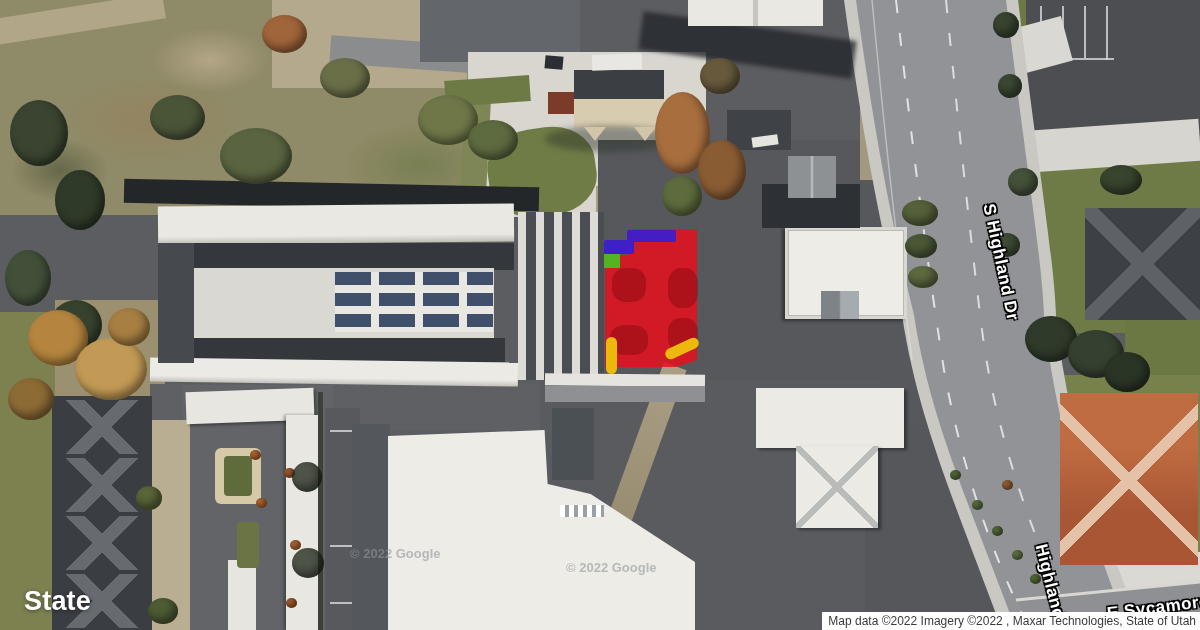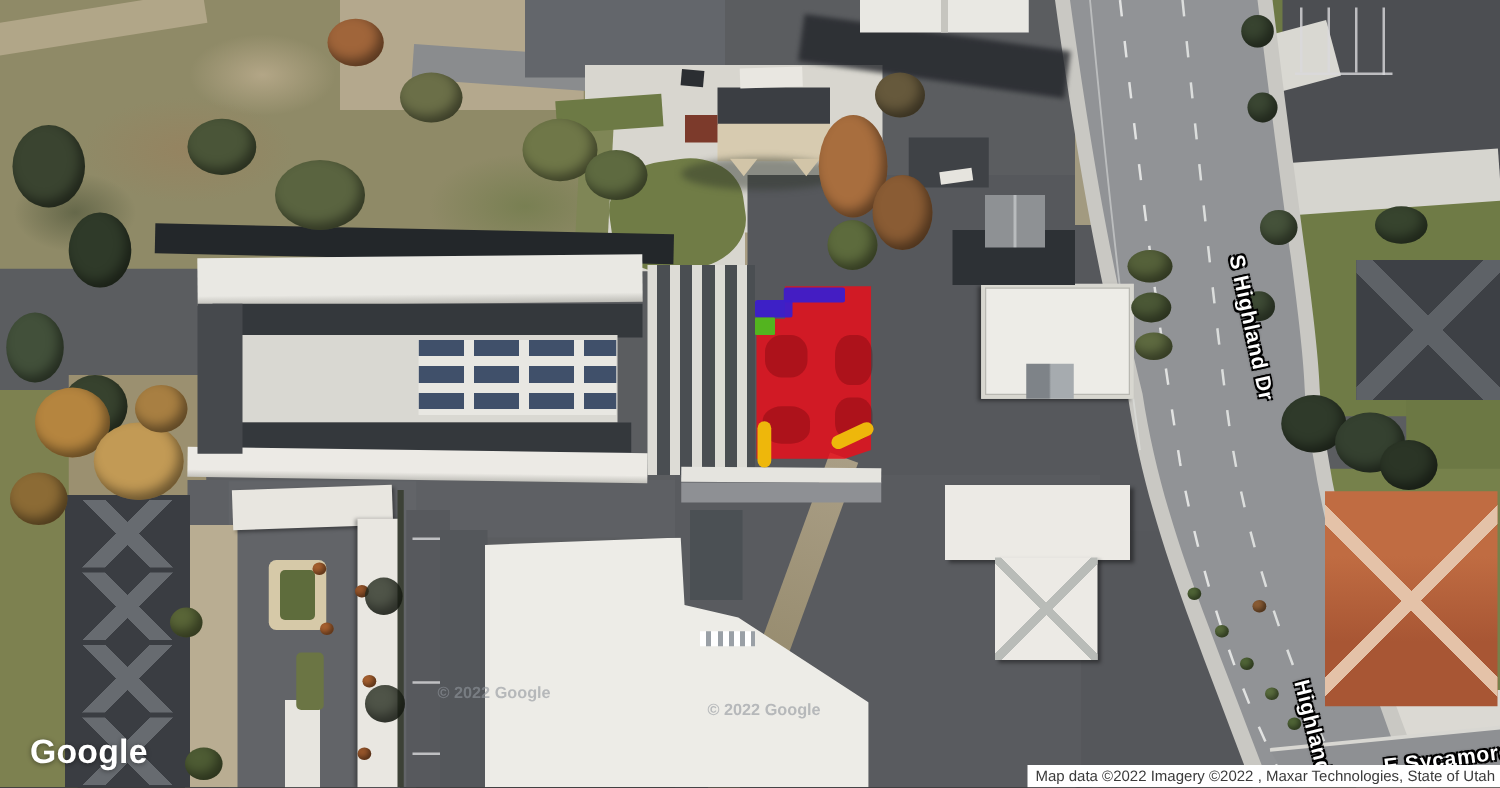--- a/index.html
+++ b/index.html
@@ -296,15 +296,15 @@
   <div class="ov" style="left: 606px; top: 337px; width: 11px; height: 37px; border-radius: 6px; z-index: 22; background-color: rgb(238, 183, 11);"></div>
   <div class="ov" style="left: 664px; top: 343px; width: 36px; height: 11px; border-radius: 6px; transform: rotate(-25deg); z-index: 22; background-color: rgb(238, 183, 11);"></div>
 
   <div class="street" style="left:998px;top:202px;transform:rotate(78deg);transform-origin:0 0;">S Highland Dr</div>
   <div class="street" style="left:1050px;top:542px;transform:rotate(76deg);transform-origin:0 0;">Highland</div>
   <div class="street" style="left:1106px;top:604px;transform:rotate(-7deg);transform-origin:0 0;">E Sycamore L</div>
 
   <div class="wm" style="left:350px;top:546px;">© 2022 Google</div>
   <div class="wm" style="left:566px;top:560px;">© 2022 Google</div>
 
-  <div id="google-logo">Google</div>
+  <div id="google-logo">State</div>
   <div id="attribution">Map data ©2022 Imagery ©2022 , Maxar Technologies, State of Utah</div>
 </div>
 
 </body></html>

